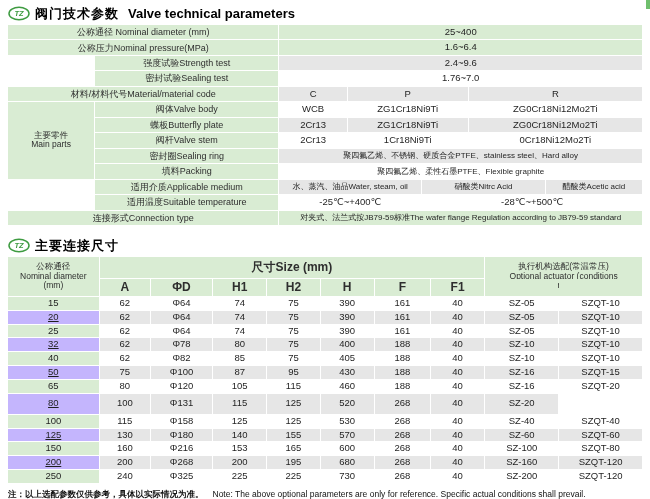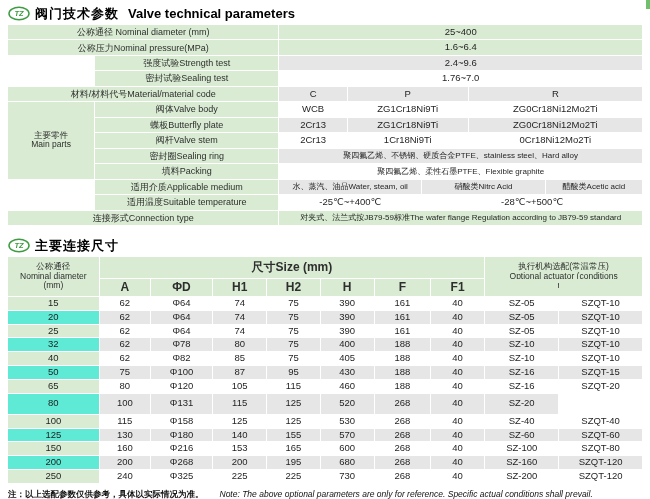--- a/index.html
+++ b/index.html
@@ -33,33 +33,33 @@
     grid-template-columns:92fr 51fr 62fr 54fr 53fr 54fr 56fr 54fr 74fr 84fr;
     grid-template-rows:21px 17px repeat(13,1fr);
     height:226px;
     margin-top:2px;
   }
   .cell{
     display:flex;flex-direction:column;align-items:center;justify-content:center;
     text-align:center;overflow:hidden;white-space:nowrap;line-height:1.15;
   }
   .green{background:#d9ecd3;}
-  .green2{background:#5eead4;}
+  .green2{background:#c4b5fd;text-decoration:underline;}
   .gray{background:#e6e6e6;}
   .white{background:#ffffff;}
   .lbl{font-size:9px;color:#2e2e2e;}
   .val{font-size:9.5px;color:#1f1f1f;}
   .sm{font-size:8px;}
   .hb{font-weight:bold;font-size:12px;}
   .ln{font-size:8.5px;}
   .note{
     margin-top:6px;font-size:8.5px;color:#111;white-space:nowrap;overflow:hidden;
   }
   .note .zh{font-weight:bold;}
-  .note .en{margin-left:16px;font-style:italic;}
+  .note .en{margin-left:9px;}
   .logo-svg{flex:0 0 auto;}
 </style>
 </head>
 <body>
 
 <div class="page">
 
   <div class="corner-mark"></div>
 
   <div class="sec-title">

